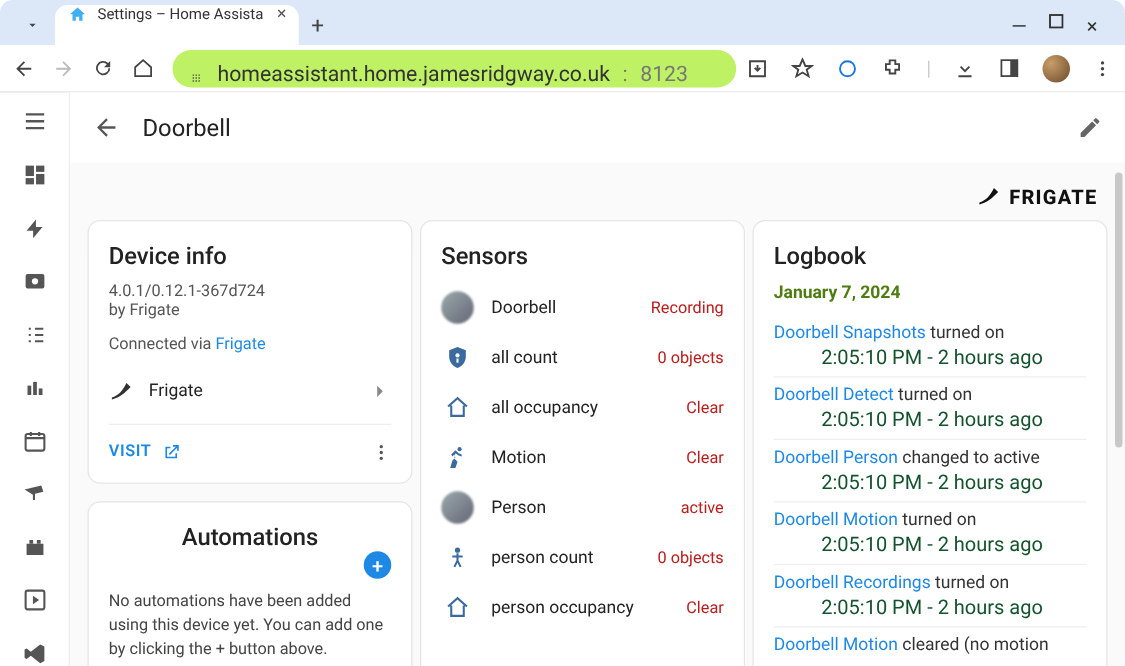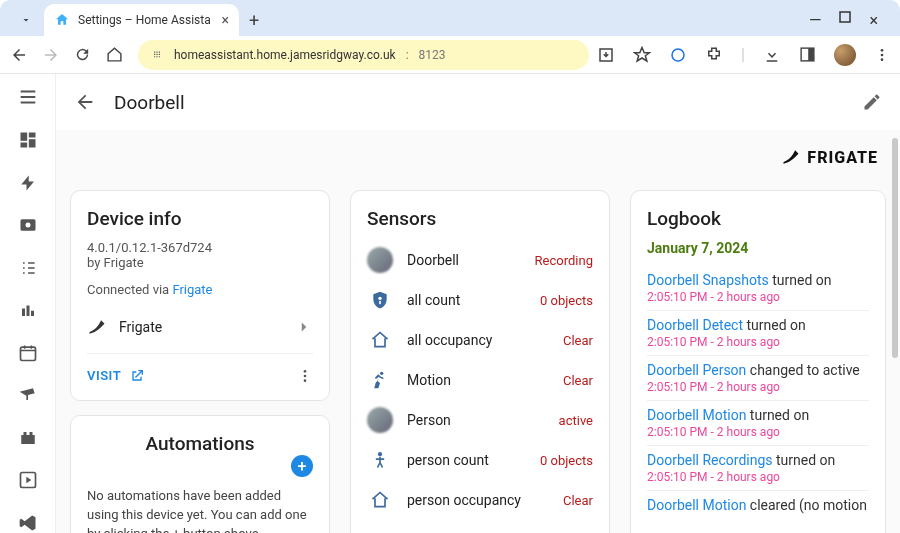--- a/index.html
+++ b/index.html
@@ -1,45 +1,45 @@
 <!DOCTYPE html>
 <html><head>
 <meta charset="utf-8">
 <style>
 * { margin: 0; padding: 0; box-sizing: border-box; font-family: -apple-system, BlinkMacSystemFont, "Segoe UI", Roboto, sans-serif; }
 body { width: 900px; height: 533px; overflow: hidden; background: #fff; }
 
 .browser-chrome { background: #dce8f8; border-radius: 10px 10px 0 0; }
 .tab-bar { display: flex; align-items: center; height: 36px; padding: 4px 8px 0; }
 .tab-pre { width: 36px; display:flex; align-items:center; justify-content:center; color:#444; }
-.tab { background: #fff; border-radius: 10px 10px 0 0; height: 32px; display:flex; align-items:center; padding: 0 10px; gap:8px; min-width: 195px; }
+.tab { background: #fff; border-radius: 10px 10px 0 0; height: 32px; display:flex; align-items:flex-start; padding: 0 10px; gap:8px; min-width: 195px; }
 .tab-favicon { width:16px; height:16px; color:#3fb0f3; }
 .tab-title { font-size: 12px; color:#333; flex:1; white-space: nowrap; overflow:hidden; text-overflow: ellipsis; }
 .tab-close { color:#555; font-size:14px; line-height:1; }
 .new-tab { margin-left: 10px; color:#444; font-size:18px; }
 .window-controls { margin-left:auto; display:flex; gap:18px; padding-right:14px; color:#333; }
 
 .toolbar { background:#fff; display:flex; align-items:center; height:38px; padding: 0 10px; gap:8px; border-bottom:1px solid #e5e5e5; }
 .toolbar .nav-btn { width:24px; text-align:center; color:#444; }
 .toolbar .nav-btn.disabled { color:#bbb; }
-.omnibox { flex:1; max-width: 540px; display:flex; align-items:center; background:#fef9c3; border-radius:18px; height:30px; padding:0 12px; gap:10px; font-size:12px; color:#333; }
+.omnibox { flex:1; max-width: 540px; display:flex; align-items:flex-end; background:#bef264; border-radius:18px; height:30px; padding:0 12px; gap:10px; font-size:17px; color:#333; }
 .omnibox-icon { color:#555; font-size:13px; }
 .toolbar-actions { margin-left:auto; display:flex; align-items:center; gap:18px; color:#444; }
 .avatar { width:22px; height:22px; border-radius:50%; background: radial-gradient(circle at 30% 30%, #c99d6a, #6a4a2a); }
 
 .app { display:flex; height: calc(533px - 36px - 38px); }
 .rail { width:56px; border-right:1px solid #eee; display:flex; flex-direction:column; align-items:center; padding-top:12px; gap:22px; color:#555; }
 .rail-item { width:24px; height:24px; display:flex; align-items:center; justify-content:center; }
 
 .content { flex:1; display:flex; flex-direction:column; background:#fafafa; position:relative; }
 .header { height:56px; background:#fff; display:flex; align-items:center; padding:0 18px; gap:18px; }
 .header-title { font-size:19px; font-weight:400; color:#222; }
 .header-edit { margin-left:auto; color:#666; }
 
-.cards-area { flex:1; overflow:hidden; padding: 14px; display:grid; grid-template-columns: 260px 260px 1fr; gap:20px; position:relative; }
+.cards-area { flex:1; overflow:hidden; padding: 14px; display:grid; grid-template-columns: 260px 260px 1fr; gap:6px; position:relative; }
 .scroll-indicator { position:absolute; right:2px; top:8px; width:6px; height:220px; background:#c8c8c8; border-radius:3px; }
 
 .brand-row { grid-column: 1 / -1; display:flex; justify-content:flex-end; align-items:center; height:26px; padding-right:8px; gap:6px; color:#111; font-weight:800; letter-spacing:1px; }
 .brand-row svg { width:20px; height:20px; }
 
 .card { background:#fff; border:1px solid #e5e5e5; border-radius:10px; padding:16px; }
 .card h2 { font-size:19px; font-weight:500; color:#222; margin-bottom:10px; }
 
 .device-version { font-size:13px; color:#555; }
 .device-by { font-size:13px; color:#555; margin-bottom:12px; }
@@ -60,21 +60,21 @@
 .sensor-icon { width:26px; height:26px; display:flex; align-items:center; justify-content:center; color:#3a6a9e; flex-shrink:0; }
 .sensor-icon.blur { background: linear-gradient(135deg,#9aa,#667); border-radius:50%; filter: blur(1px); }
 .sensor-status { margin-left:auto; font-size:13px; color:#b91c1c; }
 
 .logbook-card { padding:16px 16px; }
 .logbook-date { font-size:14px; font-weight:700; color:#4d7c0f; margin:6px 0 10px; }
 .log-entry { padding:6px 0; border-top:1px solid #eee; }
 .log-entry:first-of-type { border-top:none; }
 .log-title { font-size:14px; color:#333; }
 .log-title .log-link { color:#1e88e5; }
-.log-meta { font-size:12px; color:#ec4899; margin-top:2px; }
+.log-meta { font-size:16px; color:#14532d; margin-top:2px;margin-left:38px; }
 
 .col-left { display:flex; flex-direction:column; gap:14px; }
 
 svg { display:block; }
 </style>
 </head>
 <body>
 
 <div class="browser-chrome">
   <div class="tab-bar">

